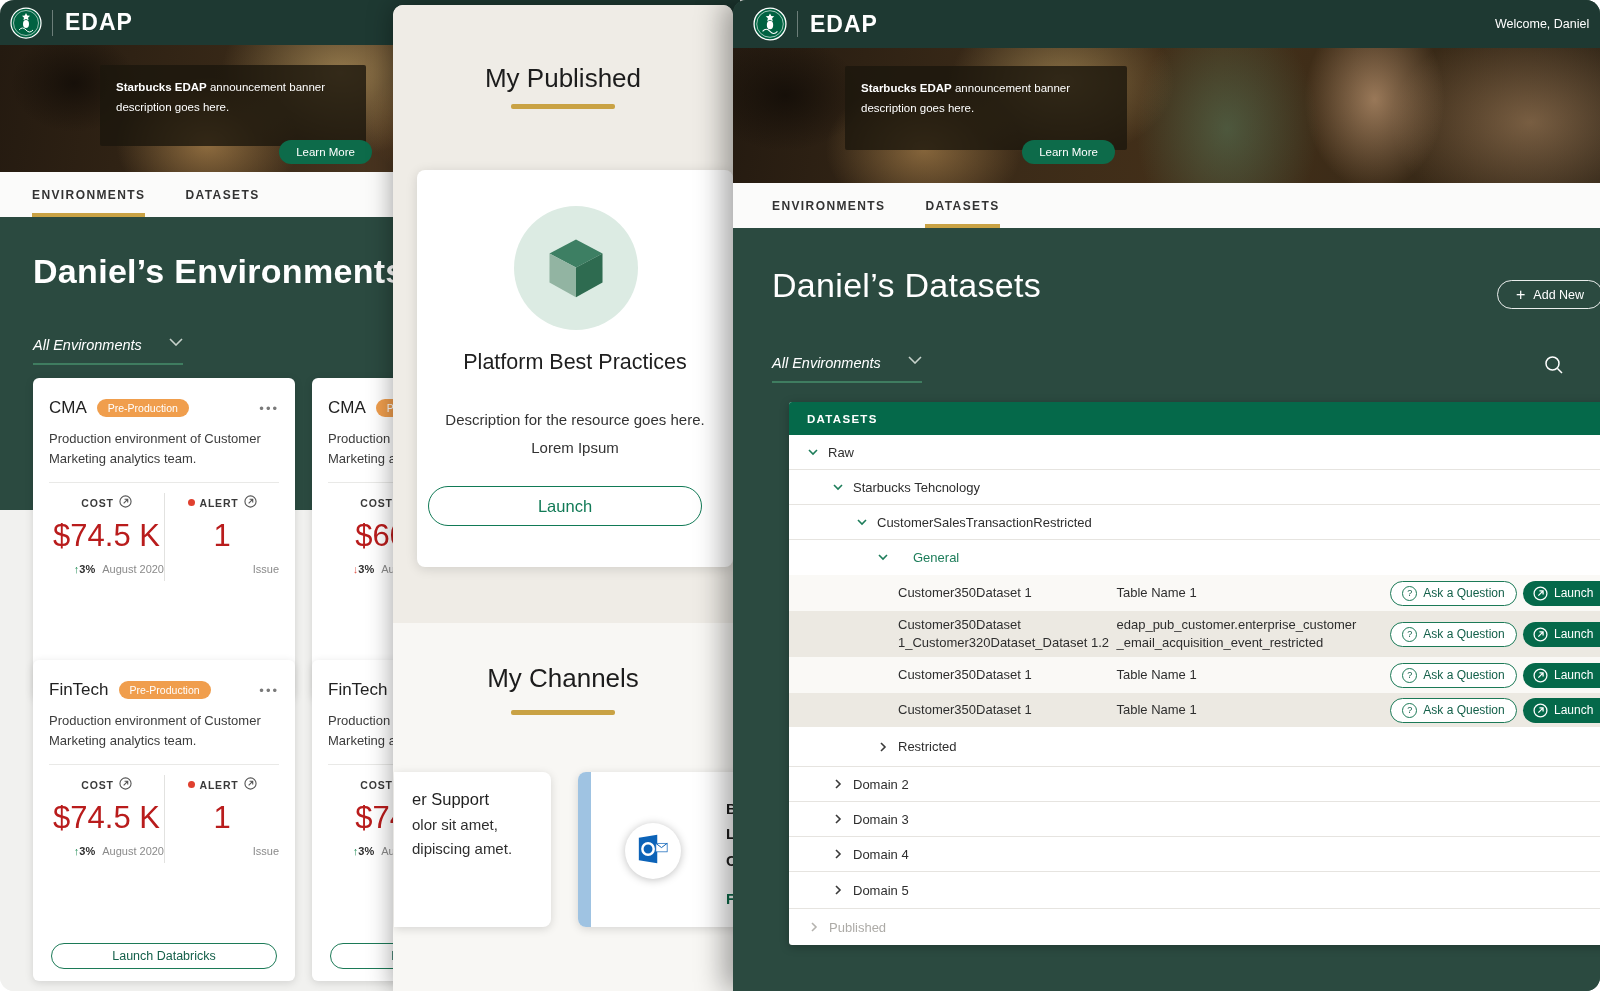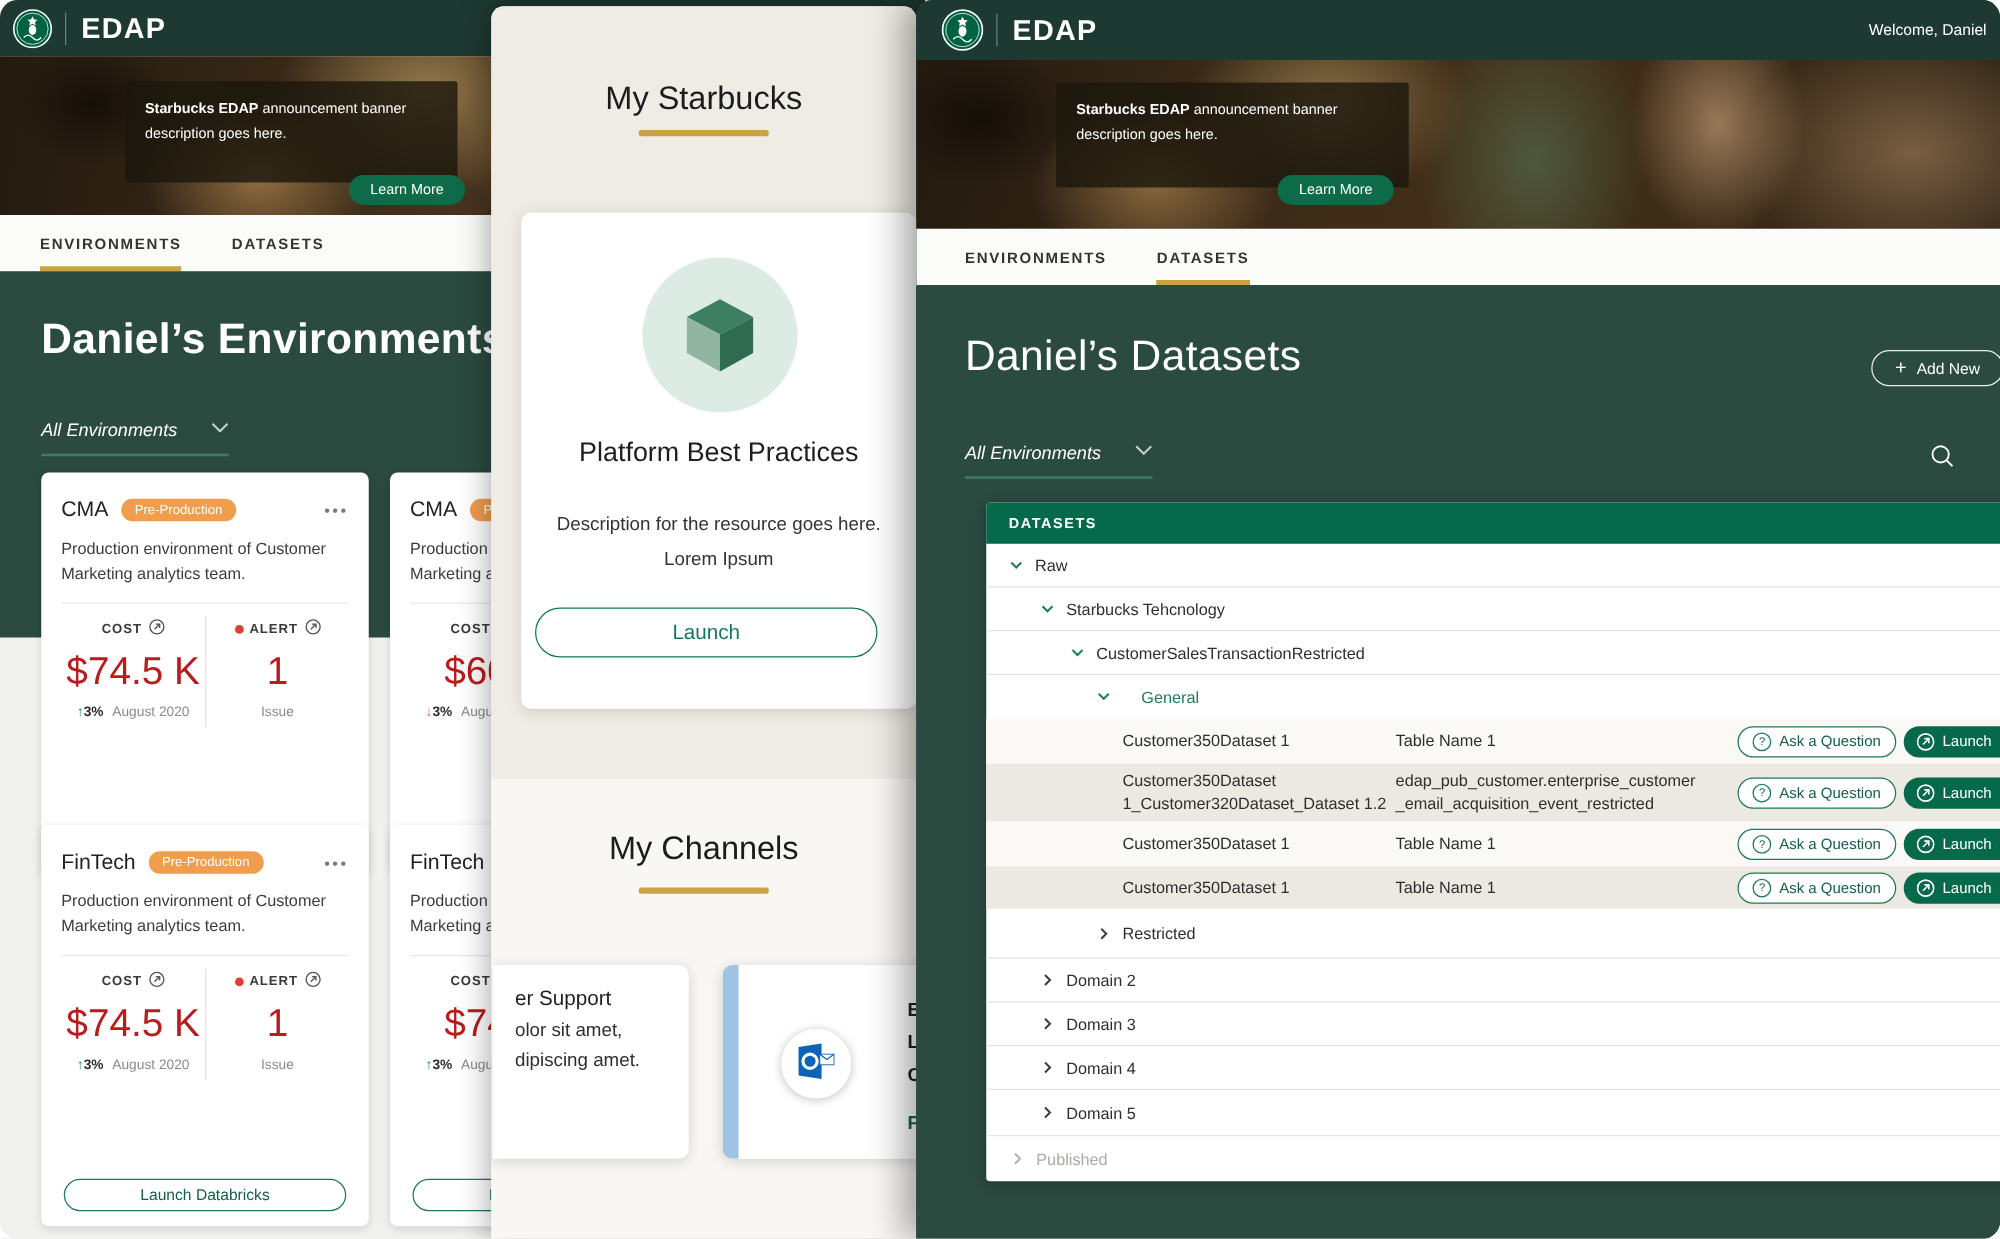--- a/index.html
+++ b/index.html
@@ -52,21 +52,21 @@
   .ec-badge{margin-left:10px;background:#f09e4d;color:#fff;font-size:10.5px;border-radius:10px;padding:3px 11px;}
   .ec-menu{margin-left:auto;color:#7a7a7a;font-size:13px;letter-spacing:2px;cursor:pointer;}
   .ec-desc{margin-top:11px;font-size:13px;color:#3c3c3c;line-height:1.55;width:232px;}
   .ec-hr{margin-top:13px;border-top:1px solid #e9e9e7;}
   .ec-stats{display:grid;grid-template-columns:1fr 1fr;margin-top:10px;}
   .ec-stat{text-align:center;padding:2px 0 6px;}
   .ec-stat + .ec-stat{border-left:1px solid #e2e2e0;}
   .ec-lab{font-size:10.5px;font-weight:700;letter-spacing:.8px;color:#3a3a3a;display:flex;align-items:center;justify-content:center;gap:5px;}
   .dot-red{width:7px;height:7px;border-radius:50%;background:#e0402f;display:inline-block;}
   .ec-val{font-size:31px;color:#b91c1c;margin-top:8px;}
-  .ec-sub{margin-top:9px;font-size:11px;color:#8a8a8a;}
+  .ec-sub{margin-top:9px;font-size:11px;color:#8a8a8a;text-align:right;}
   .tr-up{color:#1d8a52;font-weight:700;}
   .tr-dn{color:#e05a4e;font-weight:700;}
   .tr-pct{color:#2e2e2e;font-weight:700;margin-right:7px;}
   .ec-cta{position:absolute;left:18px;right:18px;bottom:12px;height:26px;font-size:12.5px;}
 
   
   .panel-mid{left:393px;width:340px;top:5px;bottom:0;z-index:2;border-radius:10px 10px 0 0;box-shadow:0 0 26px rgba(0,0,0,.38);overflow:hidden;background:#f8f7f4;}
   .res-sec{position:absolute;top:0;left:0;right:0;height:618px;background:#efece6;}
   .sec-title{position:absolute;width:100%;text-align:center;font-size:26px;color:#1c1c1c;}
   .gold-bar{position:absolute;left:50%;transform:translateX(-50%);width:104px;height:5px;border-radius:2px;background:#c9a244;}
@@ -273,21 +273,21 @@
           <div class="ec-sub"><span class="tr-up">↑</span><span class="tr-pct">3%</span><span>August 2020</span></div>
         </div>
         <div class="ec-stat"></div>
       </div>
       <button class="outline-pill ec-cta">Launch Databricks</button>
     </div>
   </section>
 
   <section class="panel panel-mid">
     <div class="res-sec">
-      <div class="sec-title" style="top:58px;">My Starbucks</div>
+      <div class="sec-title" style="top:58px;">My Published</div>
       <div class="gold-bar" style="top:99px;"></div>
       <div class="res-card">
         <div class="cube-circle">
           <span>
             <svg width="78" height="78" viewBox="0 0 100 100">
                 <polygon points="50,16 84,34 50,52 16,34" fill="#3d7f63"></polygon>
                 <polygon points="16,34 50,52 50,90 16,71" fill="#92b4a2"></polygon>
                 <polygon points="84,34 50,52 50,90 84,71" fill="#2e6b50"></polygon>
               </svg>
           </span>

